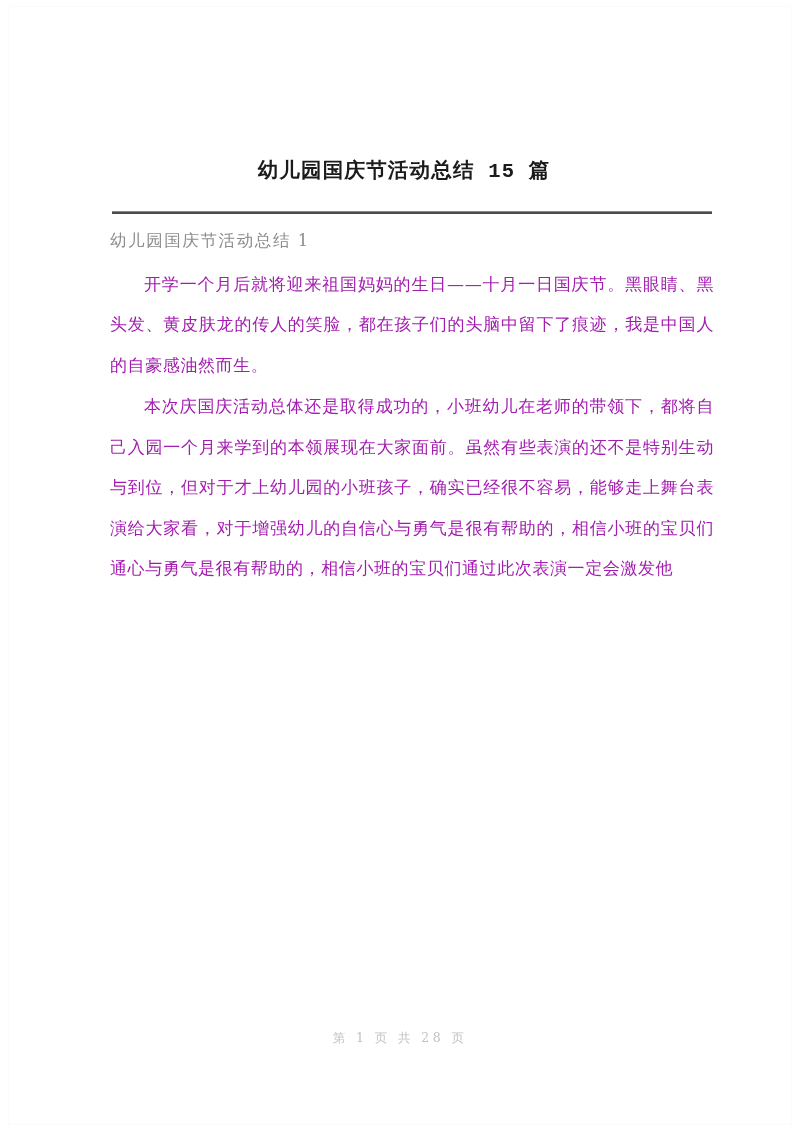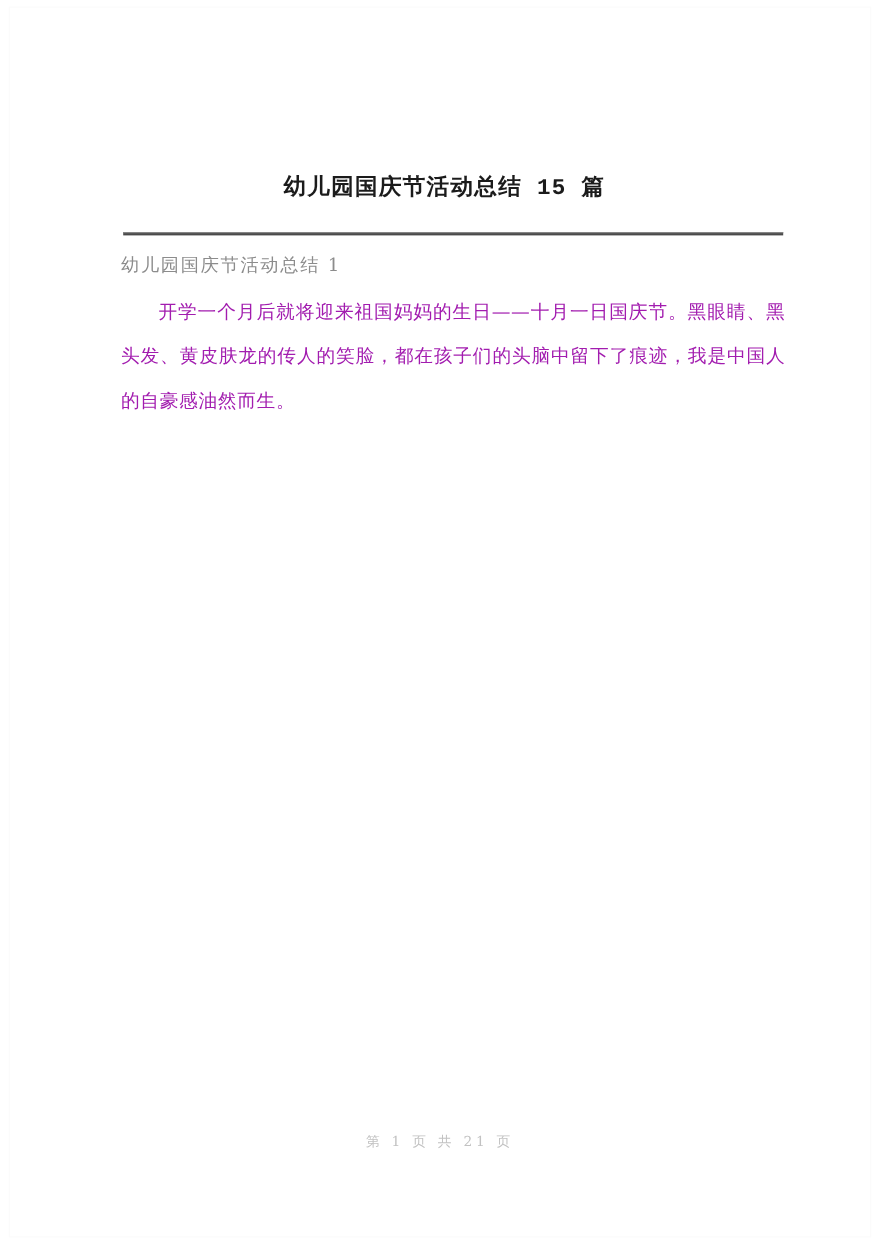--- a/index.html
+++ b/index.html
@@ -113,26 +113,27 @@
 
     <div class="title-rule"></div>
 
     <div class="body-block">
 
       <div class="subtitle">幼儿园国庆节活动总结 1</div>
 
       <p class="para">开学一个月后就将迎来祖国妈妈的生日——十月一日国庆节。黑眼睛、黑头发、黄皮肤龙的传人的笑脸，都在孩子们的头脑中留下了痕迹，我是中国人的自豪感油然而生。</p>
 
 
+      <p class="para">本次庆国庆活动总体还是取得成功的，小班幼儿在老师的带领下，都将自己入园一个月来学到的本领展现在大家面前。虽然有些表演的还不是特别生动与到位，但对于才上幼儿园的小班孩子，确实已经很不容易，能够走上舞台表演给大家看，对于增强幼儿的自信心与勇气是很有帮助的，相信小班的宝贝们通心与勇气是很有帮助的，相信小班的宝贝们通过此次表演一定会激发他</p>
 
     </div>
 
     <div class="footer">
       <span class="seg">第</span>
       <span class="seg">1</span>
       <span class="seg">页</span>
       <span class="seg">共</span>
-      <span class="seg">21</span>
+      <span class="seg">28</span>
       <span class="seg">页</span>
     </div>
 
   </div>
 </div>
 
 </body></html>

